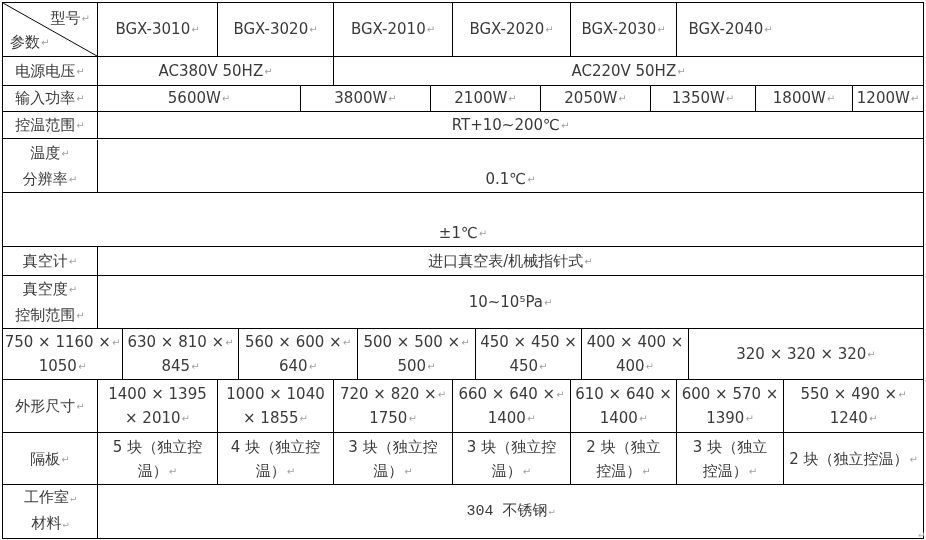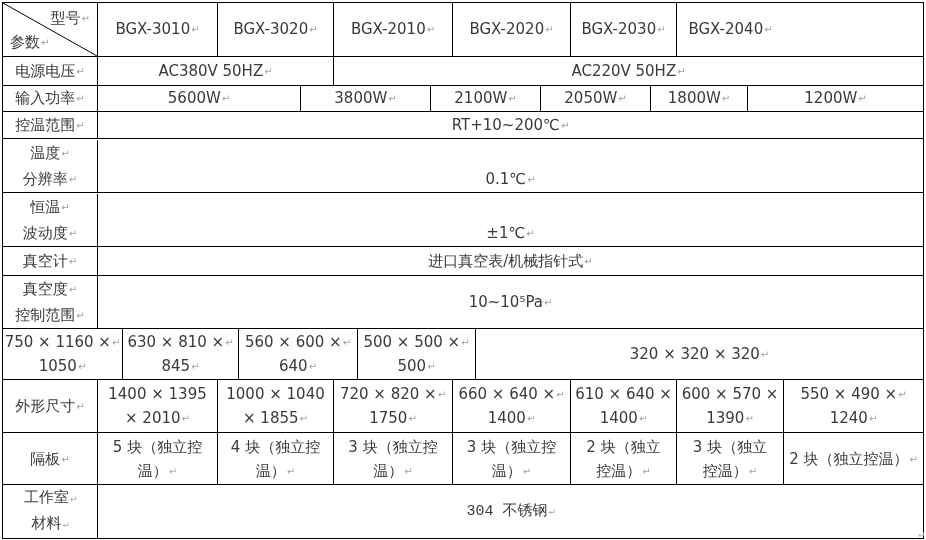--- a/index.html
+++ b/index.html
@@ -120,20 +120,23 @@
       </div>
     <div class="cell w-p2">
         <span class="txt">3800W<span class="mark">↵</span></span>
       </div>
     <div class="cell w-p3">
         <span class="txt">2100W<span class="mark">↵</span></span>
       </div>
     <div class="cell w-p4">
         <span class="txt">2050W<span class="mark">↵</span></span>
       </div>
+    <div class="cell w-p5">
+        <span class="txt">1350W<span class="mark">↵</span></span>
+      </div>
     <div class="cell w-p6">
         <span class="txt">1800W<span class="mark">↵</span></span>
       </div>
     <div class="cell w-last">
         <span class="txt">1200W<span class="mark">↵</span></span>
       </div>
   </div>
 
   <div class="row h27">
     <div class="cell w-label">
@@ -147,23 +150,20 @@
   <div class="row h54 lh26">
     <div class="cell w-label">
         <span class="txt">温度<span class="mark">↵</span><br>分辨率<span class="mark">↵</span></span>
       </div>
     <div class="cell w-last">
         <span class="txt">0.1℃<span class="mark">↵</span></span>
       </div>
   </div>
 
   <div class="row h54 lh26">
-    <div class="cell w-label">
-        <span class="txt">恒温<span class="mark">↵</span><br>波动度<span class="mark">↵</span></span>
-      </div>
     <div class="cell w-last">
         <span class="txt">±1℃<span class="mark">↵</span></span>
       </div>
   </div>
 
   <div class="row h29">
     <div class="cell w-label">
         <span class="txt">真空计<span class="mark">↵</span></span>
       </div>
     <div class="cell w-last">
@@ -186,20 +186,26 @@
       </div>
     <div class="cell w-m2">
         <span class="txt">630 × 810 ×<span class="mark">↵</span><br>845<span class="mark">↵</span></span>
       </div>
     <div class="cell w-m3">
         <span class="txt">560 × 600 ×<span class="mark">↵</span><br>640<span class="mark">↵</span></span>
       </div>
     <div class="cell w-m4">
         <span class="txt">500 × 500 ×<span class="mark">↵</span><br>500<span class="mark">↵</span></span>
       </div>
+    <div class="cell w-m5">
+        <span class="txt">450 × 450 ×<br>450<span class="mark">↵</span></span>
+      </div>
+    <div class="cell w-m6">
+        <span class="txt">400 × 400 ×<br>400<span class="mark">↵</span></span>
+      </div>
     <div class="cell w-last">
         <span class="txt">320 × 320 × 320<span class="mark">↵</span></span>
       </div>
   </div>
 
   <div class="row h53 lh24">
     <div class="cell w-label">
         <span class="txt">外形尺寸<span class="mark">↵</span></span>
       </div>
     <div class="cell w-m1">

